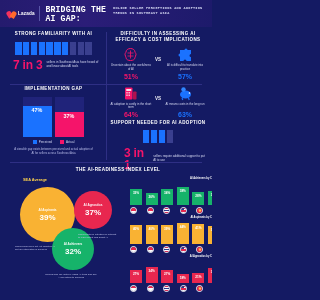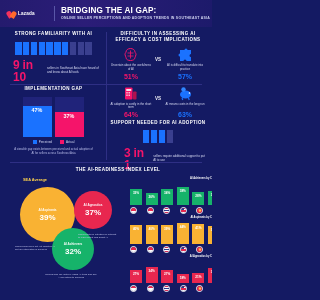--- a/index.html
+++ b/index.html
@@ -22,21 +22,21 @@
   .logo-mark{
     width:9px;height:8px;position:relative;flex:none;
   }
   .logo-mark:before,.logo-mark:after{
     content:"";position:absolute;top:1px;width:4.6px;height:7px;border-radius:2.6px 2.6px 0 0;
   }
   .logo-mark:before{left:0;background:#f5315e;transform:rotate(-32deg);}
   .logo-mark:after{right:0;background:#ff6a2b;transform:rotate(32deg);}
   .logo-text{font-size:4.6px;font-weight:bold;letter-spacing:.2px;color:#ffffff;}
   .hdr-div{width:1px;height:15px;background:#5a57a8;margin:0 6px 0 1px;}
-  .hdr-titles{display:flex;flex-direction:column;justify-content:center;}
+  .hdr-titles{display:flex;justify-content:center;font-family:Liberation Mono, monospace;}
   .hdr-title{font-size:8.2px;font-weight:bold;letter-spacing:.15px;color:#ffffff;line-height:9px;}
   .hdr-sub{font-size:3.5px;font-weight:bold;letter-spacing:.25px;color:#cfd2ef;line-height:5px;margin-top:1px;}
 
   
   .sec-title{
     font-size:4.5px;font-weight:bold;letter-spacing:.4px;color:#ffffff;text-align:center;
     line-height:6px;
   }
   .vdiv{position:absolute;top:32px;left:105.5px;width:1px;height:128px;background:#2e2f84;}
   .hdiv{position:absolute;left:10px;width:192px;height:1px;background:#2e2f84;}
@@ -187,21 +187,21 @@
       <span class="person p-off">
           <i class="head"></i>
           <i class="body"></i>
         </span>
       <span class="person p-off">
           <i class="head"></i>
           <i class="body"></i>
         </span>
     </div>
     <div class="statline">
-      <span class="bignum">9 in 10</span>
+      <span class="bignum">7 in 3</span>
       <span class="statdesc">sellers in Southeast Asia have heard of and know about AI tools</span>
     </div>
   </div>
 
   <div class="panelB">
     <div class="sec-title">DIFFICULTY IN ASSESSING AI EFFICACY &amp; COST IMPLICATIONS</div>
 
     <div class="vs-row">
       <div class="vs-col">
         <svg class="ico" viewBox="0 0 34 30">

